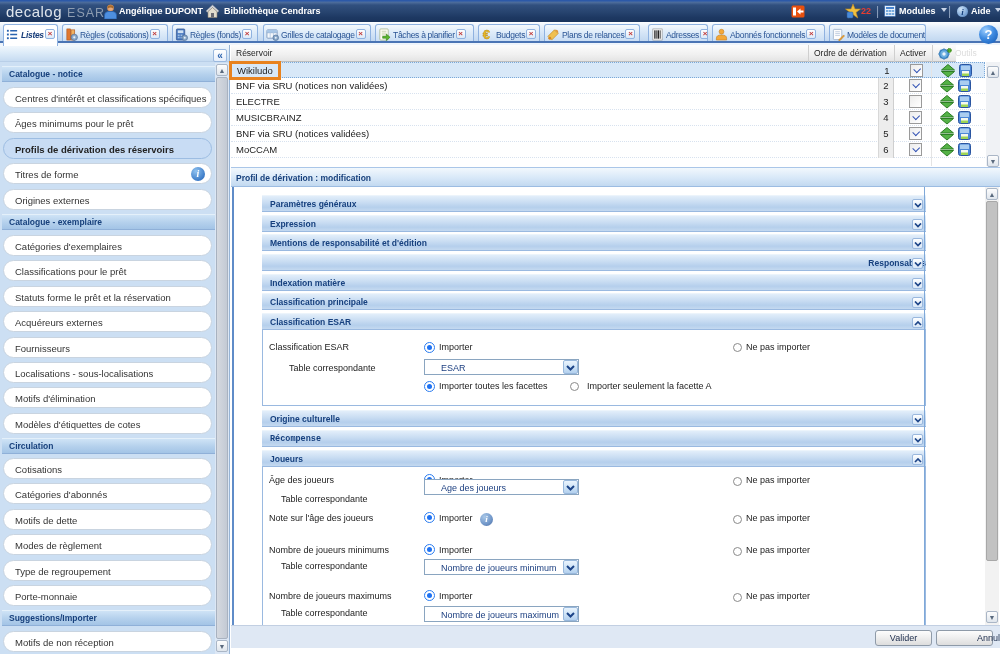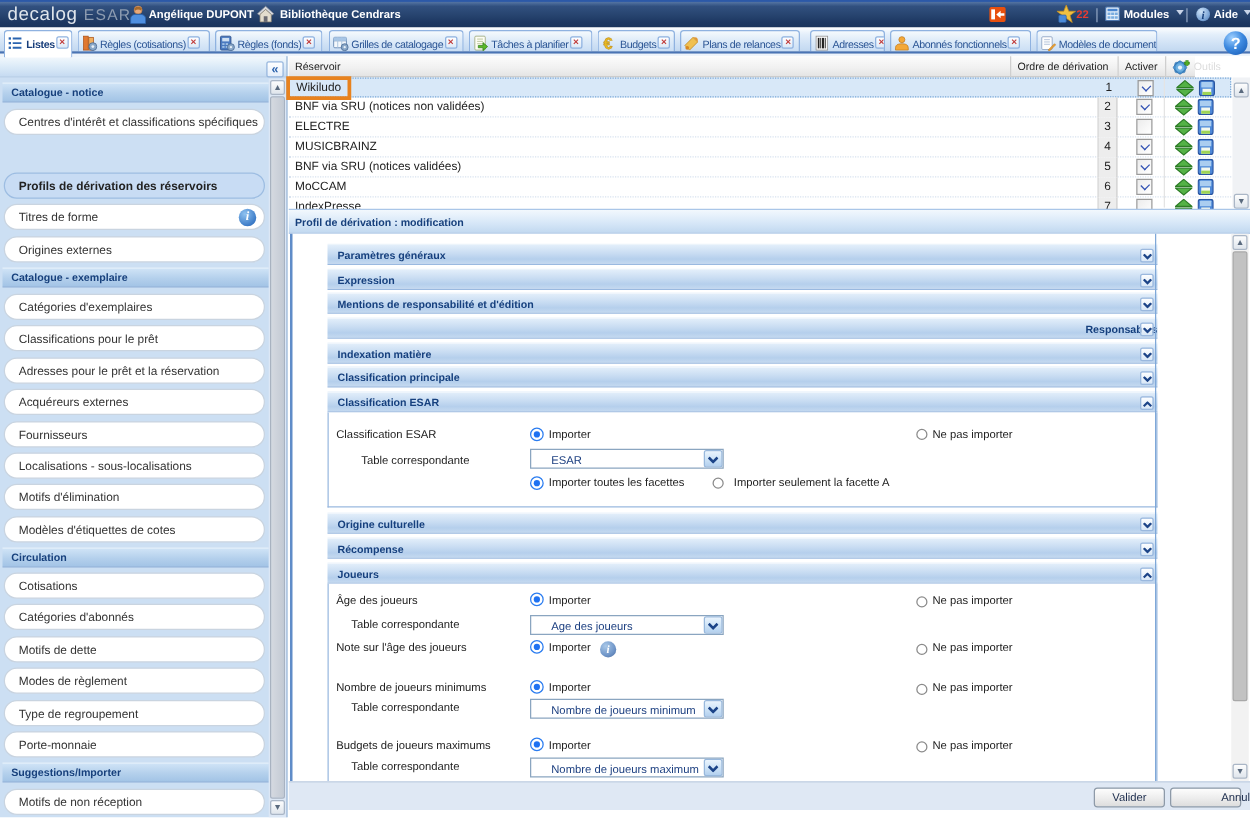--- a/index.html
+++ b/index.html
@@ -15,21 +15,21 @@
 .tb-txt { position:absolute; top:6px; color:#fff; font-weight:bold; font-size:9px; white-space:nowrap; }
 .tb-sep { position:absolute; top:4px; color:#8fa3c0; font-size:12px; }
 
 
 #tabbar { position:absolute; left:0; top:22px; width:1000px; height:21px;
   background:linear-gradient(180deg,#fdfeff 0%,#e3eefa 30%,#cfe1f5 70%,#c2d8f0 100%);
   border-bottom:2px solid #4a74b4; }
 .tab { position:absolute; top:2px; height:17px; border:1px solid #8fb2e0; border-bottom:none;
   border-radius:3px 3px 0 0; background:linear-gradient(180deg,#f6fafd 0%,#dfecf9 45%,#cadef4 100%);
   color:#2a5494; white-space:nowrap; padding:3px 1px 0 2px; font-size:8.5px; letter-spacing:-0.3px; overflow:hidden; }
-.tab.active { background:#fff; height:22px; color:#173d7a; font-weight:bold; z-index:5; }
+.tab.active { background:#fff; height:22px; color:#173d7a; font-weight:bold; z-index:5;font-style:italic; }
 .tab .x { display:inline-block; width:10px; height:10px; border:1px solid #8fb2e0; border-radius:2px;
   background:linear-gradient(180deg,#fff,#dce9f7); color:#c03a3a; font-size:8px; line-height:8px; letter-spacing:0;
   text-align:center; vertical-align:2px; margin-left:1px; font-weight:bold; }
 .tab .ico { display:inline-block; width:13px; height:13px; vertical-align:-3px; margin-right:2px; }
 #helpball { position:absolute; right:2px; top:25px; width:19px; height:19px; border-radius:50%;
   background:radial-gradient(circle at 35% 28%,#9fd0ff 0%,#3e8ae0 45%,#1155b0 100%);
   color:#fff; font-weight:bold; font-size:13px; text-align:center; line-height:19px; }
 
 
 #sidebar { position:absolute; left:0; top:45px; width:230px; height:609px; background:#ccdff3; border-right:1px solid #96b3d4; }
@@ -252,27 +252,28 @@
           <path d="M7 13 L12.5 7.5 L13.5 8.5 L8 14 Z" fill="#f0a030" stroke="#b87818" stroke-width="0.5"></path>
         </svg>Modèles de documents<span class="x">×</span></div>
   </div>
   <div style="position:absolute;left:0;top:43px;width:1000px;height:2px;background:#eef4fb;"></div>
   <div id="sidebar">
     <div id="sb-top">
         <div id="sb-collapse">«</div>
       </div>
     <div class="sb-h" style="top:21px;">Catalogue - notice</div>
     <div class="sb-i" style="top:42px;">Centres d'intérêt et classifications spécifiques</div>
+    <div class="sb-i" style="top:67px;">Âges minimums pour le prêt</div>
     <div class="sb-i sel" style="top:93px;">Profils de dérivation des réservoirs</div>
     <div class="sb-i" style="top:118px;">Titres de forme<span class="sb-info">i</span></div>
     <div class="sb-i" style="top:144px;">Origines externes</div>
     <div class="sb-h" style="top:169px;">Catalogue - exemplaire</div>
     <div class="sb-i" style="top:190px;">Catégories d'exemplaires</div>
     <div class="sb-i" style="top:215px;">Classifications pour le prêt</div>
-    <div class="sb-i" style="top:241px;">Adresses pour le prêt et la réservation</div>
+    <div class="sb-i" style="top:241px;">Statuts forme le prêt et la réservation</div>
     <div class="sb-i" style="top:266px;">Acquéreurs externes</div>
     <div class="sb-i" style="top:292px;">Fournisseurs</div>
     <div class="sb-i" style="top:317px;">Localisations - sous-localisations</div>
     <div class="sb-i" style="top:342px;">Motifs d'élimination</div>
     <div class="sb-i" style="top:368px;">Modèles d'étiquettes de cotes</div>
     <div class="sb-h" style="top:393px;">Circulation</div>
     <div class="sb-i" style="top:413px;">Cotisations</div>
     <div class="sb-i" style="top:438px;">Catégories d'abonnés</div>
     <div class="sb-i" style="top:489px;">Modes de règlement</div>
     <div class="sb-i" style="top:464px;">Motifs de dette</div>
@@ -367,31 +368,20 @@
         <span class="name">MoCCAM</span>
         <span class="num">6</span>
         <span class="cb c"></span>
         <svg class="updown" width="14" height="14">
           <use href="#ud"></use>
         </svg>
         <svg class="disk" width="13" height="13">
           <use href="#dsk"></use>
         </svg>
       </div>
-    <div class="grow" style="top:113px;">
-        <span class="name">IndexPresse</span>
-        <span class="num">7</span>
-        <span class="cb"></span>
-        <svg class="updown" width="14" height="14">
-          <use href="#ud"></use>
-        </svg>
-        <svg class="disk" width="13" height="13">
-          <use href="#dsk"></use>
-        </svg>
-      </div>
     <div id="grid-sb">
       <div class="sb-arrow" style="top:4px;">▲</div>
       <div class="sb-arrow" style="top:93px;">▼</div>
     </div>
     <div class="vline" style="left:700px;"></div>
   </div>
   <div id="orangebox"></div>
   <div id="ptitle">Profil de dérivation : modification</div>
   <div id="detail">
     <div class="acc" style="top:8px;">Paramètres généraux<span class="accbtn">
@@ -444,38 +434,38 @@
       </div>
     <span class="radio on" style="left:190px;top:194px;"></span>
     <div class="lbl" style="left:205px;top:194px;">Importer toutes les facettes</div>
     <span class="radio" style="left:336px;top:194px;"></span>
     <div class="lbl" style="left:353px;top:194px;">Importer seulement la facette A</div>
     <div class="acc" style="top:223px;">Origine culturelle<span class="accbtn">
           <svg width="8" height="5" viewBox="0 0 8 5" style="display:block;margin:3px auto 0;">
             <path d="M1 0.5 L4 3.5 L7 0.5" fill="none" stroke="#1c4488" stroke-width="1.7"></path>
           </svg>
         </span></div>
-    <div class="acc" style="top:243px;">Récompense<span class="accbtn">
+    <div class="acc" style="top:243px;font-family:Liberation Mono, monospace;">Récompense<span class="accbtn">
           <svg width="8" height="5" viewBox="0 0 8 5" style="display:block;margin:3px auto 0;">
             <path d="M1 0.5 L4 3.5 L7 0.5" fill="none" stroke="#1c4488" stroke-width="1.7"></path>
           </svg>
         </span></div>
     <div class="acc" style="top:263px;">Joueurs<span class="accbtn">
           <svg width="8" height="5" viewBox="0 0 8 5" style="display:block;margin:3px auto 0;">
             <path d="M1 4 L4 1 L7 4" fill="none" stroke="#1c4488" stroke-width="1.7"></path>
           </svg>
         </span></div>
     <div class="panel" style="top:280px;height:161px;"></div>
     <div class="lbl" style="left:35px;top:288px;">Âge des joueurs</div>
     <span class="radio on" style="left:190px;top:287px;"></span>
     <div class="lbl" style="left:205px;top:288px;">Importer</div>
     <span class="radio" style="left:499px;top:289px;"></span>
     <div class="lbl" style="left:512px;top:288px;">Ne pas importer</div>
     <div class="lbl" style="left:47px;top:307px;">Table correspondante</div>
-    <div class="dd" style="left:190px;top:305px;">
+    <div class="dd" style="left:190px;top:292px;">
         <span class="t">Age des joueurs</span>
         <span class="b"><svg width="9" height="6" viewBox="0 0 9 6" style="margin-top:4px;">
             <path d="M1 1 L4.5 4.5 L8 1" fill="none" stroke="#1c4488" stroke-width="2"></path>
           </svg></span>
       </div>
     <div class="lbl" style="left:35px;top:326px;">Note sur l'âge des joueurs</div>
     <span class="radio on" style="left:190px;top:325px;"></span>
     <div class="lbl" style="left:205px;top:326px;">Importer</div>
     <span class="info2" style="left:246px;top:326px;">i</span>
     <span class="radio" style="left:499px;top:327px;"></span>
@@ -485,21 +475,21 @@
     <div class="lbl" style="left:205px;top:358px;">Importer</div>
     <span class="radio" style="left:499px;top:359px;"></span>
     <div class="lbl" style="left:512px;top:358px;">Ne pas importer</div>
     <div class="lbl" style="left:47px;top:374px;">Table correspondante</div>
     <div class="dd" style="left:190px;top:372px;">
         <span class="t">Nombre de joueurs minimum</span>
         <span class="b"><svg width="9" height="6" viewBox="0 0 9 6" style="margin-top:4px;">
             <path d="M1 1 L4.5 4.5 L8 1" fill="none" stroke="#1c4488" stroke-width="2"></path>
           </svg></span>
       </div>
-    <div class="lbl" style="left:35px;top:404px;">Budgets de joueurs maximums</div>
+    <div class="lbl" style="left:35px;top:404px;">Nombre de joueurs maximums</div>
     <span class="radio on" style="left:190px;top:403px;"></span>
     <div class="lbl" style="left:205px;top:404px;">Importer</div>
     <span class="radio" style="left:499px;top:405px;"></span>
     <div class="lbl" style="left:512px;top:404px;">Ne pas importer</div>
     <div class="lbl" style="left:47px;top:421px;">Table correspondante</div>
     <div class="dd" style="left:190px;top:419px;">
         <span class="t">Nombre de joueurs maximum</span>
         <span class="b"><svg width="9" height="6" viewBox="0 0 9 6" style="margin-top:4px;">
             <path d="M1 1 L4.5 4.5 L8 1" fill="none" stroke="#1c4488" stroke-width="2"></path>
           </svg></span>

